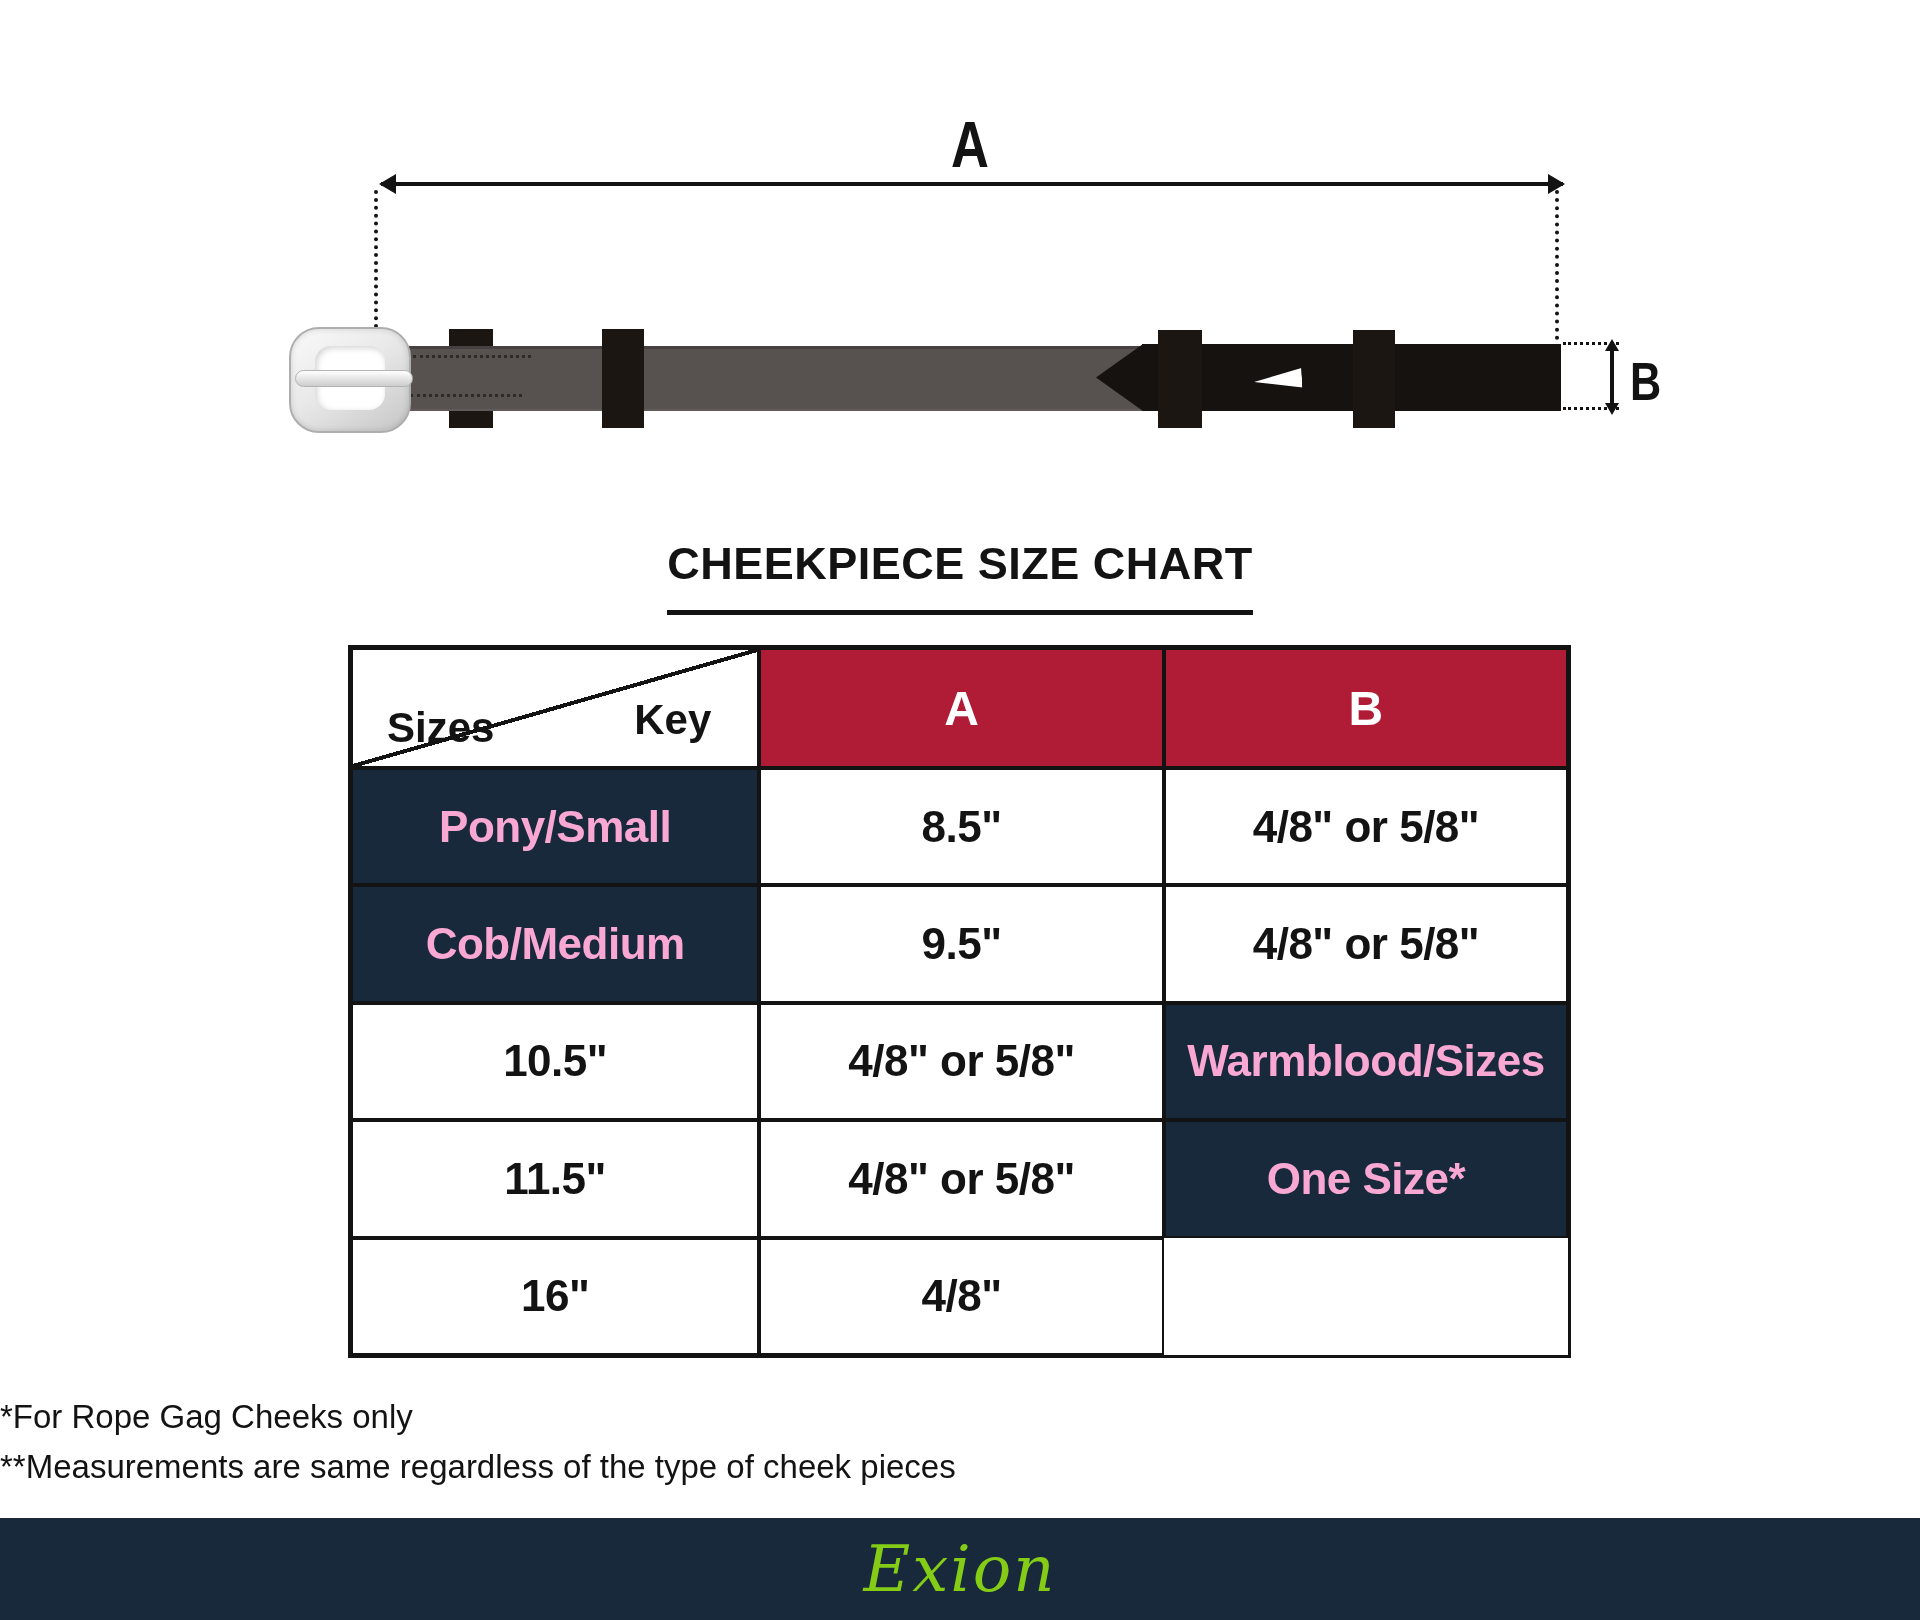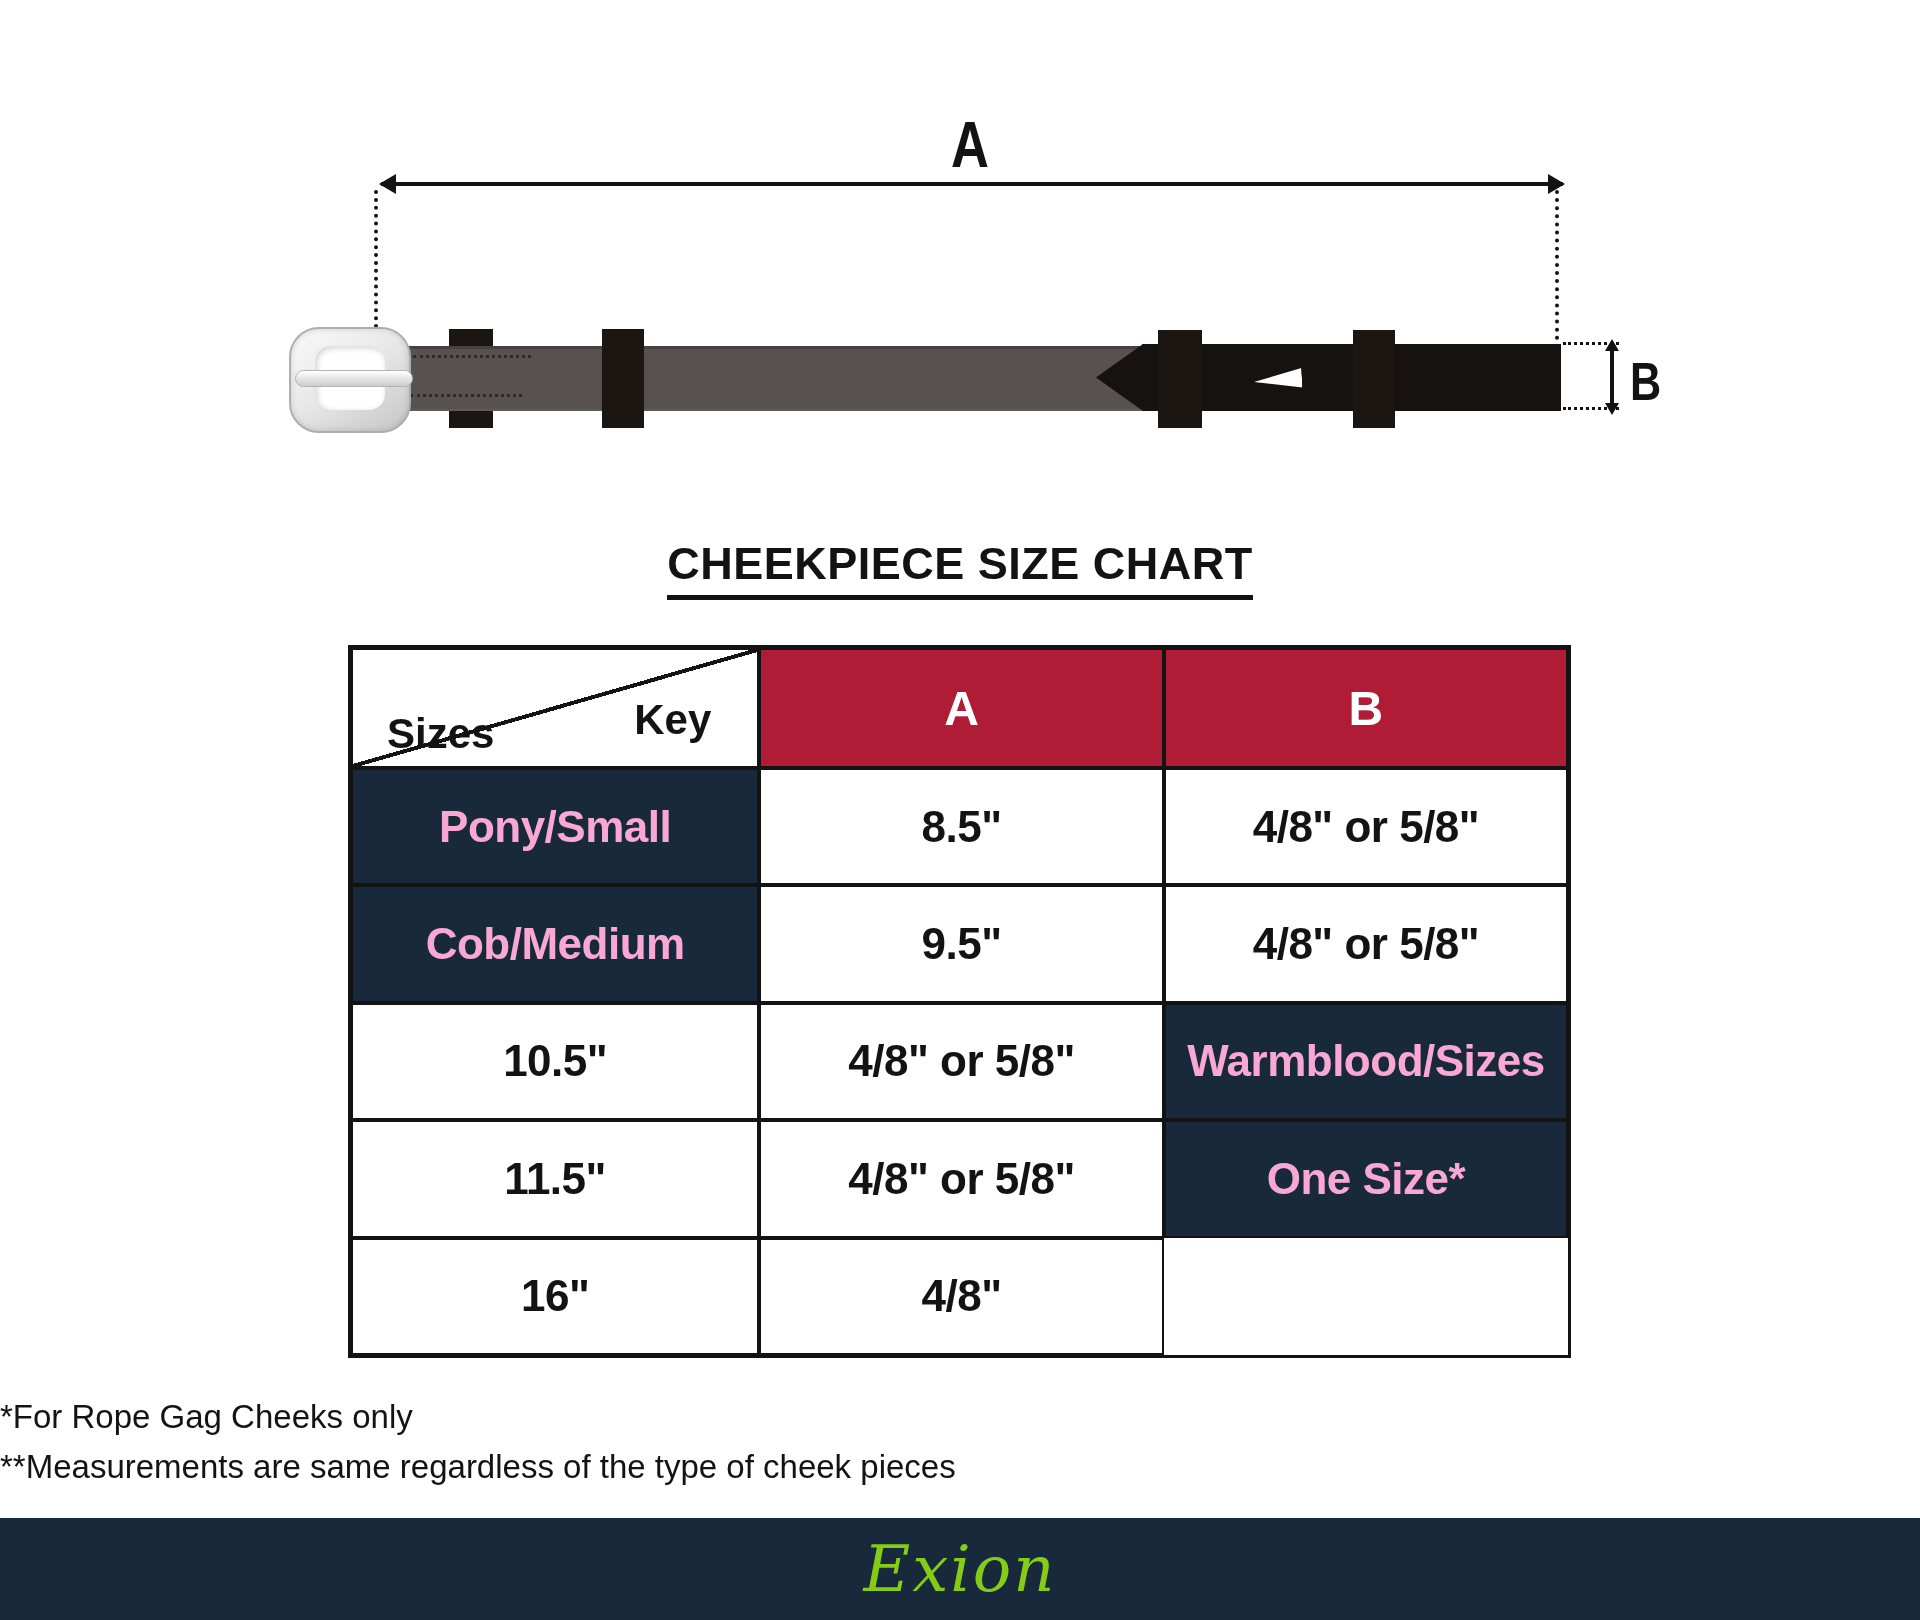--- a/index.html
+++ b/index.html
@@ -50,32 +50,32 @@
   .b-arrow{position:absolute;left:1610px;top:350px;height:54px;width:0;border-left:4px solid #131313;}
   .b-arrow::before{content:"";position:absolute;left:-9px;top:-11px;width:0;height:0;
       border-left:7px solid transparent;border-right:7px solid transparent;border-bottom:12px solid #131313;}
   .b-arrow::after{content:"";position:absolute;left:-9px;bottom:-11px;width:0;height:0;
       border-left:7px solid transparent;border-right:7px solid transparent;border-top:12px solid #131313;}
   .dim-b-label{position:absolute;left:1626px;top:350px;font-size:54px;font-weight:700;transform:scaleX(.8);}
 
   
   .title{position:absolute;left:0;top:538px;width:100%;text-align:center;margin:0;}
   .title span{display:inline-block;font-size:45px;font-weight:700;letter-spacing:.5px;
-              border-bottom:5px solid #131313;padding-bottom:5px;}
+              border-bottom:5px solid #131313;padding-bottom:20px;}
 
   
   .size-table{position:absolute;left:348px;top:645px;width:1223px;height:713px;display:grid;
               grid-template-columns:33.55% 33.25% 33.2%;grid-template-rows:120px repeat(5,1fr);
               border:3px solid #131313;box-sizing:border-box;background:#fff;}
   .cell{border:2px solid #131313;box-sizing:border-box;display:flex;align-items:center;justify-content:center;}
   .corner{position:relative;background-color:#fff;
       background-image:linear-gradient(to bottom right,transparent calc(50% - 2px),#131313 calc(50% - 2px),
                        #131313 calc(50% + 2px),transparent calc(50% + 2px));}
   .key-label{position:absolute;top:14px;right:46px;font-size:42px;font-weight:700;margin-top:32px;}
-  .sizes-label{position:absolute;bottom:8px;left:34px;font-size:42px;font-weight:700;}
+  .sizes-label{position:absolute;bottom:14px;left:34px;font-size:42px;font-weight:700;}
   .colhead{background:#b01b36;color:#fff;font-size:48px;font-weight:700;}
   .rowlabel{background:#18293c;color:#f9a8d4;font-size:44px;font-weight:700;letter-spacing:-.5px;}
   .value{background:#fff;color:#131313;font-size:44px;font-weight:700;letter-spacing:-.5px;}
 
   
   .footnotes{position:absolute;left:0;top:1398px;width:100%;text-align:left;
              font-size:33px;font-weight:400;}
   .footnotes p{margin:0 0 12px 0;}
 
   

